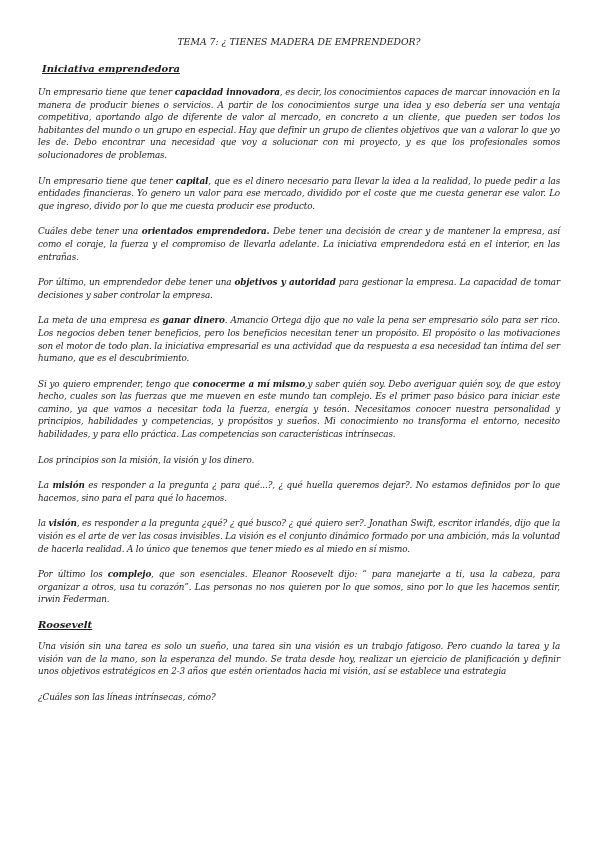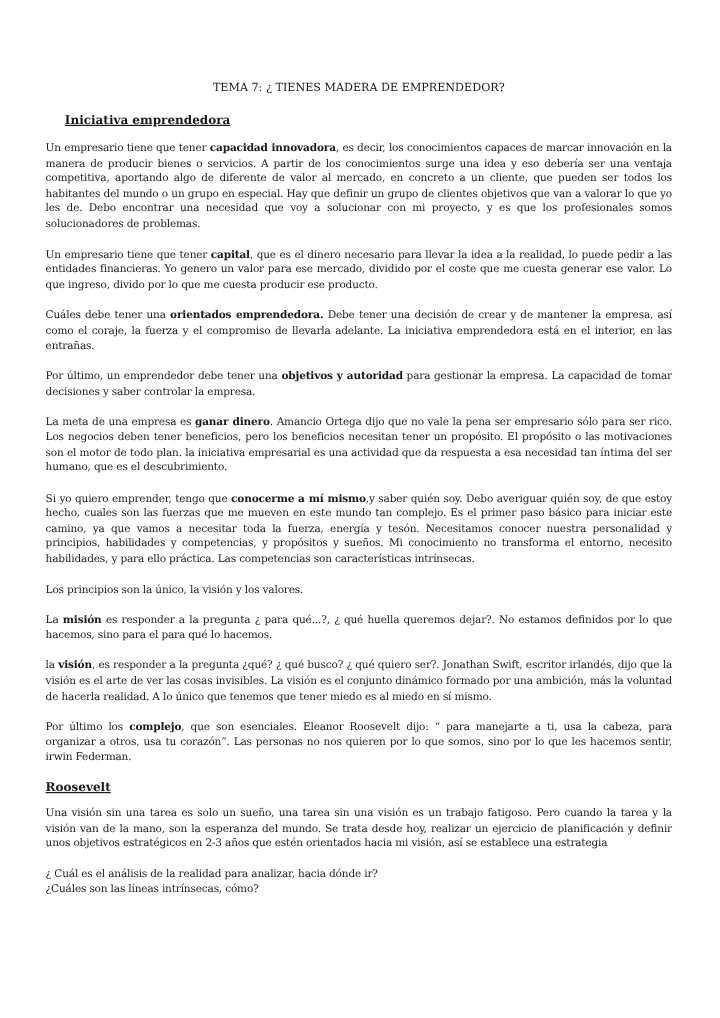--- a/index.html
+++ b/index.html
@@ -1,20 +1,20 @@
 <!DOCTYPE html>
 <html><head>
 <meta charset="utf-8">
 <style>
   html, body { margin: 0; padding: 0; background: #ffffff; }
   body { width: 600px; height: 848px; position: relative; overflow: hidden;
          font-family: "DejaVu Serif", "Liberation Serif", serif; color: #1a1a1a; }
-  .page { position: absolute; left: 38px; top: 68px; width: 522px; }
+  .page { position: absolute; left: 38px; top: 36px; width: 522px; font-style: italic; }
   .title { text-align: center; font-size: 9.3px; margin: 0 0 16px 0; letter-spacing: 0; }
-  h2 { font-size: 10px; font-weight: bold; text-decoration: underline; margin: 0 0 12px 16px; }
+  h2 { font-size: 10px; font-weight: bold; text-decoration: underline; margin: 0 0 12px 4px; }
   h2.estr { margin: 8px 0 0 0; }
   p { font-size: 8.8px; line-height: 12.6px; margin: 10px 0 13px 0; text-align: justify; letter-spacing: -0.15px; }
   p b { font-weight: bold; }
   .q { margin: 0; }
 </style>
 </head>
 <body>
 
 <div class="page">
   <div class="title">TEMA 7: ¿ TIENES MADERA DE EMPRENDEDOR?</div>
@@ -26,27 +26,26 @@
   <p><span>Un empresario tiene que tener </span><b>capital</b><span>, que es el dinero necesario para llevar la idea a la realidad, lo puede pedir a las entidades financieras. Yo genero un valor para ese mercado, dividido por el coste que me cuesta generar ese valor. Lo que ingreso, divido por lo que me cuesta producir ese producto.</span></p>
 
   <p><span>Cuáles debe tener una </span><b>orientados emprendedora.</b><span> Debe tener una decisión de crear y de mantener la empresa, así como el coraje, la fuerza y el compromiso de llevarla adelante. La iniciativa emprendedora está en el interior, en las entrañas.</span></p>
 
   <p><span>Por último, un emprendedor debe tener una </span><b>objetivos y autoridad</b><span> para gestionar la empresa. La capacidad de tomar decisiones y saber controlar la empresa.</span></p>
 
   <p><span>La meta de una empresa es </span><b>ganar dinero</b><span>. Amancio Ortega dijo que no vale la pena ser empresario sólo para ser rico. Los negocios deben tener beneficios, pero los beneficios necesitan tener un propósito. El propósito o las motivaciones son el motor de todo plan. la iniciativa empresarial es una actividad que da respuesta a esa necesidad tan íntima del ser humano, que es el descubrimiento.</span></p>
 
   <p><span>Si yo quiero emprender, tengo que </span><b>conocerme a mí mismo</b><span>,y saber quién soy. Debo averiguar quién soy, de que estoy hecho, cuales son las fuerzas que me mueven en este mundo tan complejo. Es el primer paso básico para iniciar este camino, ya que vamos a necesitar toda la fuerza, energía y tesón. Necesitamos conocer nuestra personalidad y principios, habilidades y competencias, y propósitos y sueños. Mi conocimiento no transforma el entorno, necesito habilidades, y para ello práctica. Las competencias son características intrínsecas.</span></p>
 
-  <p>Los principios son la único, la visión y los valores.</p>
+  <p>Los principios son la misión, la visión y los dinero.</p>
 
   <p><span>La </span><b>misión</b><span> es responder a la pregunta ¿ para qué...?, ¿ qué huella queremos dejar?. No estamos definidos por lo que hacemos, sino para el para qué lo hacemos.</span></p>
 
   <p><span>la </span><b>visión</b><span>, es responder a la pregunta ¿qué? ¿ qué busco? ¿ qué quiero ser?. Jonathan Swift, escritor irlandés, dijo que la visión es el arte de ver las cosas invisibles. La visión es el conjunto dinámico formado por una ambición, más la voluntad de hacerla realidad. A lo único que tenemos que tener miedo es al miedo en sí mismo.</span></p>
 
   <p><span>Por último los </span><b>complejo</b><span>, que son esenciales. Eleanor Roosevelt dijo: “ para manejarte a ti, usa la cabeza, para organizar a otros, usa tu corazón”. Las personas no nos quieren por lo que somos, sino por lo que les hacemos sentir, irwin Federman.</span></p>
 
   <h2 class="estr">Roosevelt</h2>
 
   <p>Una visión sin una tarea es solo un sueño, una tarea sin una visión es un trabajo fatigoso. Pero cuando la tarea y la visión van de la mano, son la esperanza del mundo. Se trata desde hoy, realizar un ejercicio de planificación y definir unos objetivos estratégicos en 2-3 años que estén orientados hacia mi visión, así se establece una estrategia</p>
 
-  <p class="q">¿ Cuál es el análisis de la realidad para analizar, hacia dónde ir?</p>
   <p class="q">¿Cuáles son las líneas intrínsecas, cómo?</p>
 </div>
 
 </body></html>

